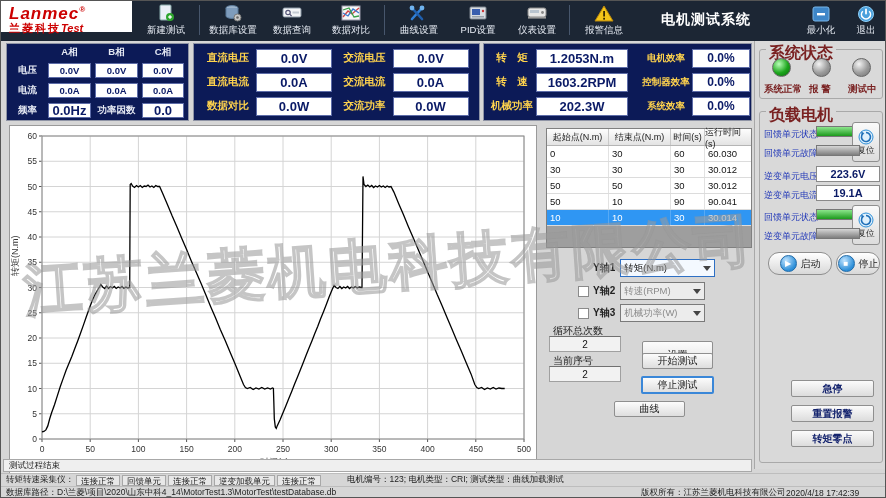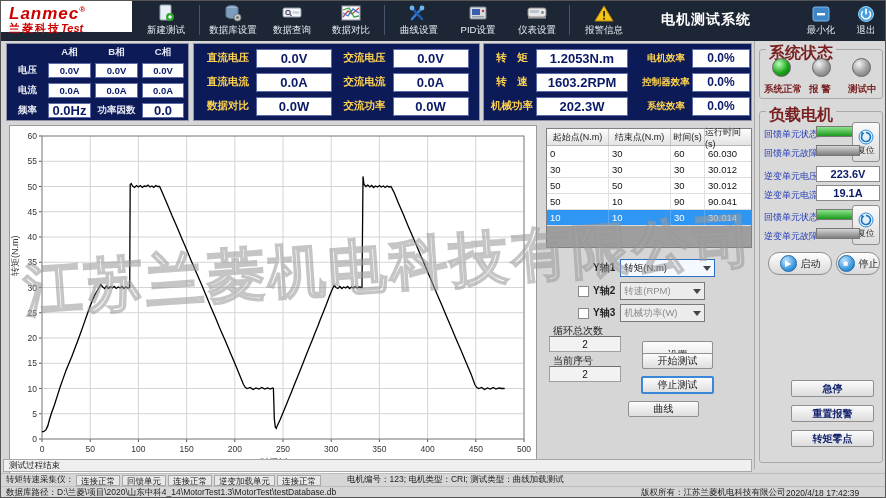--- a/index.html
+++ b/index.html
@@ -479,21 +479,21 @@
   </div>
 
   <div class="fieldlab" style="left:552px;top:323px;">循环总次数</div>
   <div class="fieldbox" style="left:548px;top:335px;width:72px;height:16px;">2</div>
   <div class="fieldlab" style="left:552px;top:353px;">当前序号</div>
   <div class="fieldbox" style="left:548px;top:365px;width:72px;height:16px;">2</div>
 
   <div class="gbtn" style="left:641px;top:340px;width:71px;height:28px;">设置</div>
   <div class="gbtn" style="left:641px;top:352px;width:71px;height:16px;">开始测试</div>
   <div class="gbtn focus" style="left:640px;top:375px;width:73px;height:18px;">停止测试</div>
-  <div class="gbtn" style="left:627px;top:400px;width:71px;height:16px;">曲线</div>
+  <div class="gbtn" style="left:613px;top:400px;width:71px;height:16px;">曲线</div>
 
   <div class="sidebar">
 
     <div class="group" style="left:4px;top:8px;width:124px;height:50px;">
       <div class="gtitle">系统状态</div>
       <div class="led green" style="left:12px;top:8px;"></div>
       <div class="led gray" style="left:52px;top:8px;"></div>
       <div class="led gray" style="left:92px;top:8px;"></div>
       <div class="ledlab" style="left:4px;top:33px;">系统正常</div>
       <div class="ledlab" style="left:49px;top:33px;">报 警</div>

